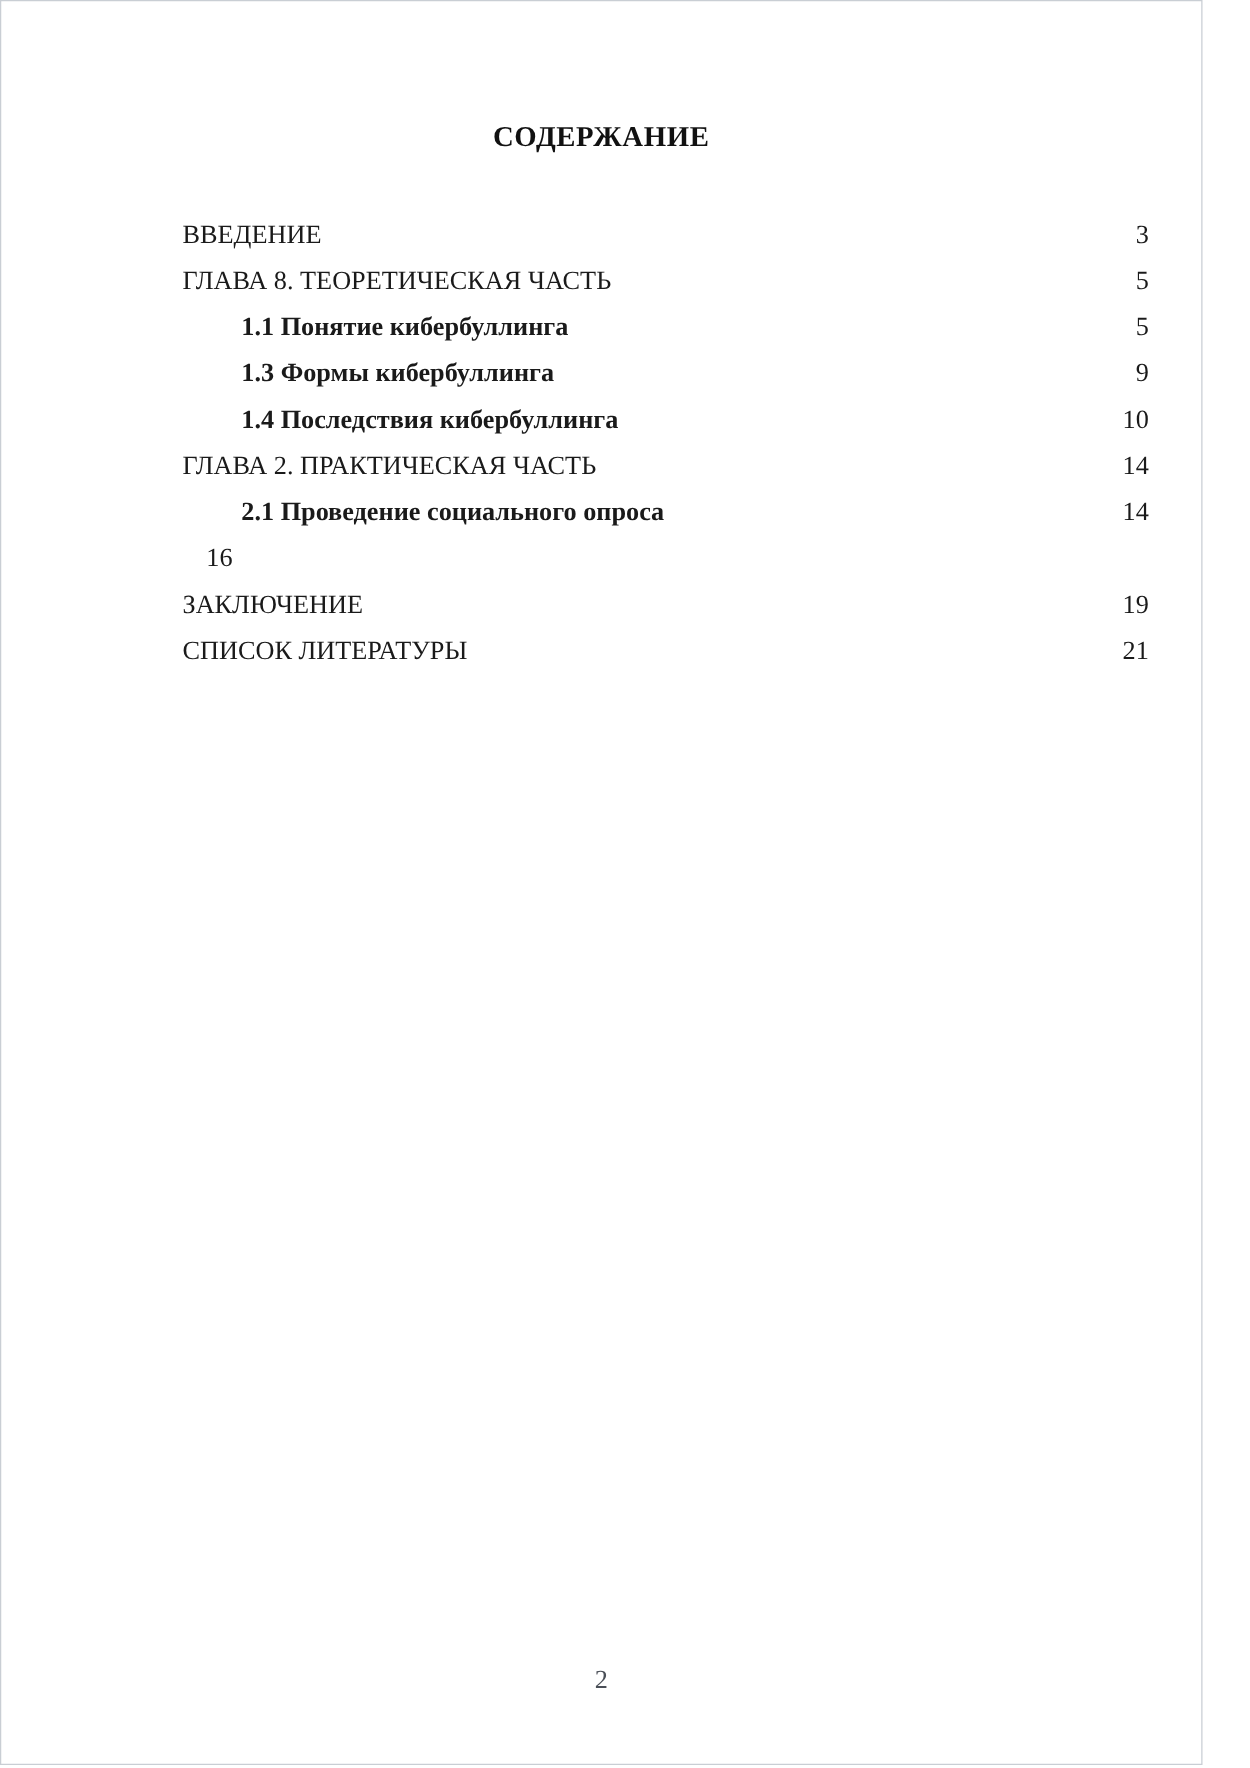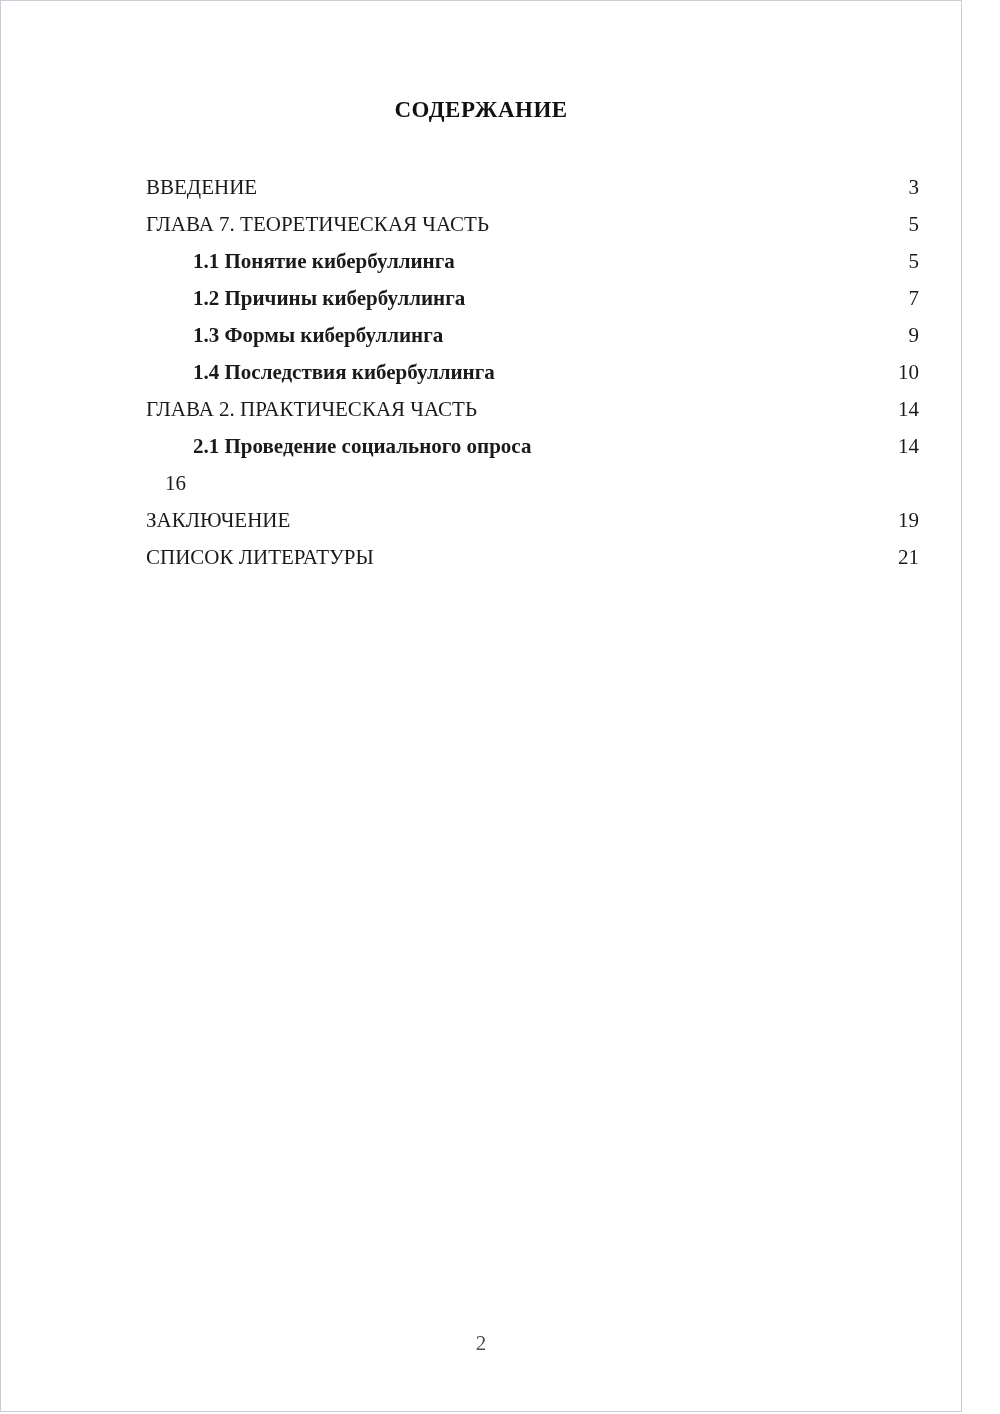--- a/index.html
+++ b/index.html
@@ -76,33 +76,29 @@
   <div class="doc-title">СОДЕРЖАНИЕ</div>
 
   <div class="toc">
 
     <div class="toc-row level-0">
       <span class="toc-label">ВВЕДЕНИЕ</span>
       <span class="toc-page">3</span>
     </div>
 
     <div class="toc-row level-0">
-      <span class="toc-label">ГЛАВА 7. ТЕОРЕТИЧЕСКАЯ ЧАСТЬ</span>
+      <span class="toc-label">ГЛАВА 8. ТЕОРЕТИЧЕСКАЯ ЧАСТЬ</span>
       <span class="toc-page">5</span>
     </div>
 
     <div class="toc-row level-1">
       <span class="toc-label">1.1 Понятие кибербуллинга</span>
       <span class="toc-page">5</span>
     </div>
 
-    <div class="toc-row level-1">
-      <span class="toc-label">1.2 Причины кибербуллинга</span>
-      <span class="toc-page">7</span>
-    </div>
 
     <div class="toc-row level-1">
       <span class="toc-label">1.3 Формы кибербуллинга</span>
       <span class="toc-page">9</span>
     </div>
 
     <div class="toc-row level-1">
       <span class="toc-label">1.4 Последствия кибербуллинга</span>
       <span class="toc-page">10</span>
     </div>

